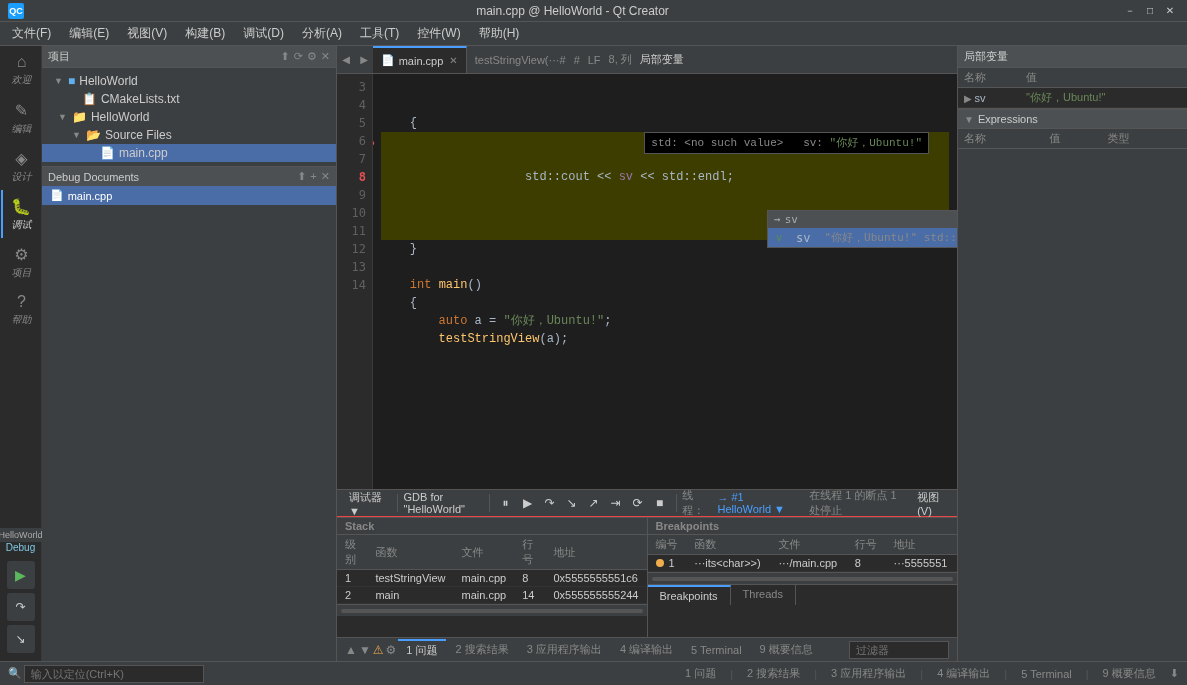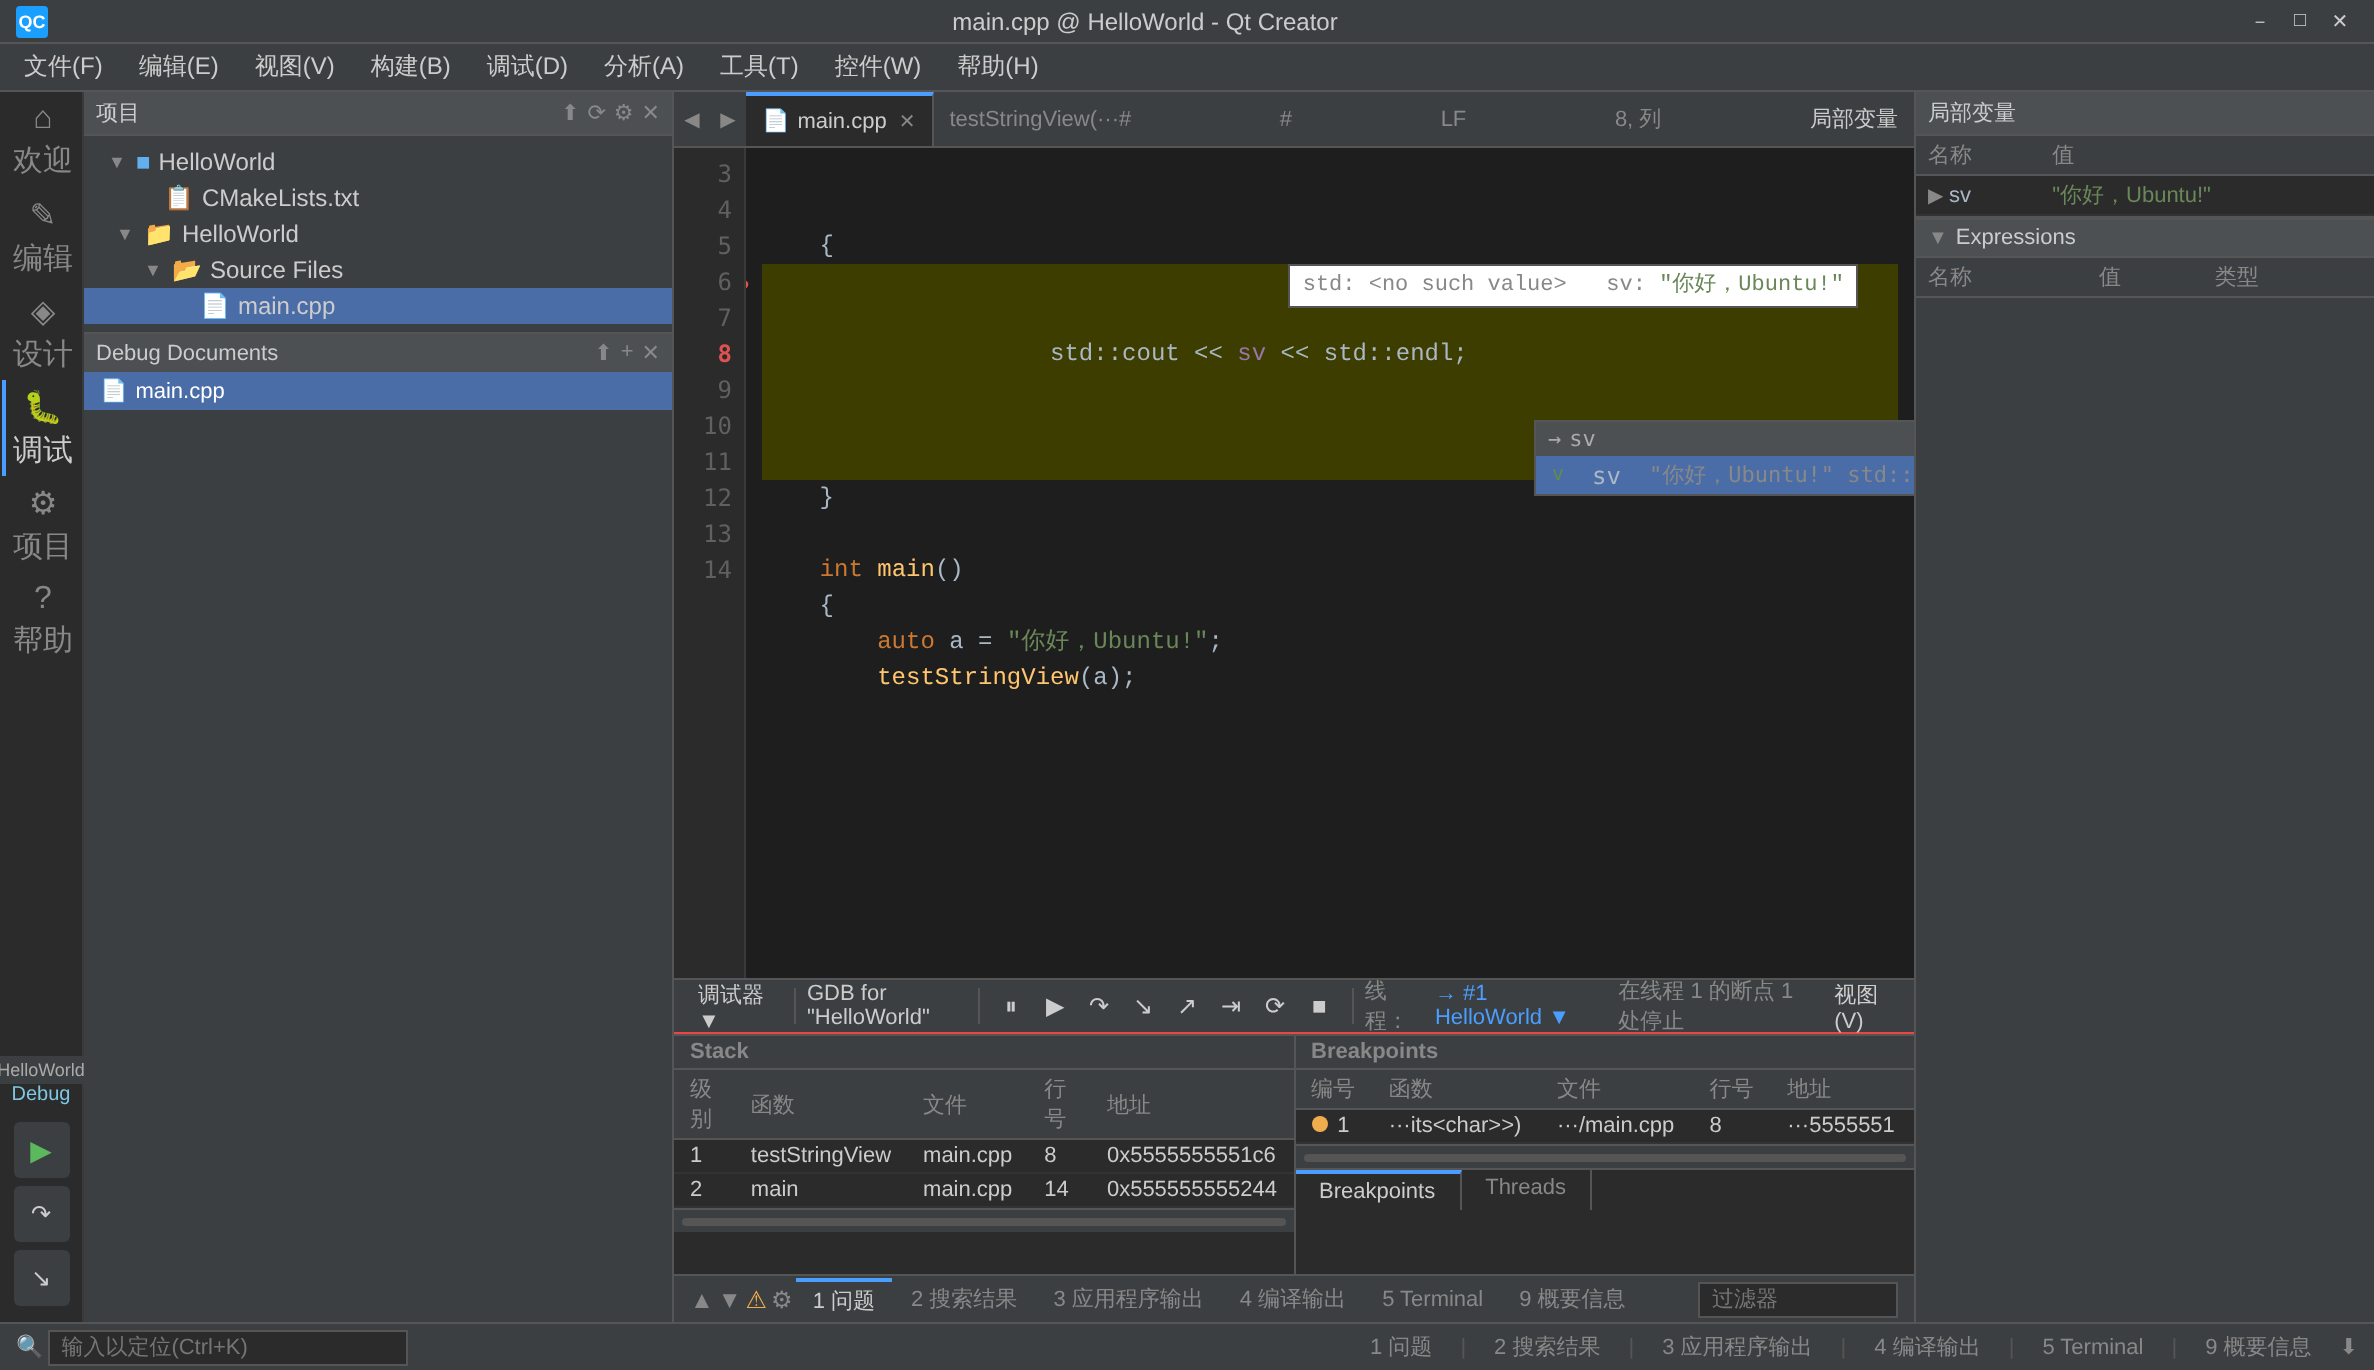--- a/index.html
+++ b/index.html
@@ -28,34 +28,34 @@
     .tree-arrow { color: #888; font-size: 9px; width: 10px; }
     .file-icon { color: #6a8759; }
     .folder-icon { color: #d4a843; }
     .project-icon { color: #61afef; }
 
     
     #far-left { width: 42px; background: #2b2b2b; display: flex; flex-direction: column; align-items: center; border-right: 1px solid #3a3a3a; }
     .nav-btn { width: 40px; height: 48px; display: flex; flex-direction: column; align-items: center; justify-content: center; cursor: pointer; gap: 2px; border-left: 2px solid transparent; }
     .nav-btn.active { border-left: 2px solid #4a9eff; }
     .nav-btn .nav-icon { font-size: 16px; color: #888; }
-    .nav-btn .nav-label { font-size: 15px; color: #888; }
+    .nav-btn .nav-label { font-size: 10px; color: #888; font-style: italic; }
     .nav-btn.active .nav-icon, .nav-btn.active .nav-label { color: #ccc; }
 
     
     #center-panel { flex: 1; display: flex; flex-direction: column; background: #2b2b2b; }
 
     
     #tab-bar { background: #3c3f41; height: 28px; display: flex; align-items: center; border-bottom: 1px solid #555; overflow: hidden; }
     .tab-nav-btn { width: 18px; height: 28px; display: flex; align-items: center; justify-content: center; color: #888; cursor: pointer; font-size: 10px; }
     .editor-tab { height: 28px; padding: 0 8px; display: flex; align-items: center; gap: 4px; cursor: pointer; font-size: 11px; color: #888; border-right: 1px solid #555; white-space: nowrap; }
     .editor-tab.active { background: #2b2b2b; color: #ccc; border-top: 2px solid #4a9eff; }
     .editor-tab .tab-close { color: #888; font-size: 10px; margin-left: 2px; }
     .tab-icon { font-size: 11px; color: #6a8759; }
-    .tab-info { display: flex; align-items: center; gap: 8px; padding: 0 8px; font-size: 11px; color: #888; flex: 1; justify-content: space-between; }
+    .tab-info { display: flex; align-items: center; gap: 8px; padding: 0 8px; font-size: 11px; color: #888; flex: 1; justify-content: flex-start; }
 
     
     #code-editor { flex: 1; background: #1e1e1e; overflow: hidden; position: relative; display: flex; flex-direction: column; }
     #code-content { flex: 1; display: flex; overflow: hidden; }
     .line-numbers { width: 36px; background: #2b2b2b; padding: 4px 0; text-align: right; padding-right: 6px; font-family: monospace; font-size: 12px; color: #606060; line-height: 18px; border-right: 1px solid #3a3a3a; flex-shrink: 0; }
     .code-lines { flex: 1; padding: 4px 8px; font-family: "Courier New", monospace; font-size: 12px; line-height: 18px; overflow: auto; position: relative; }
     .code-line { white-space: pre; min-height: 18px; position: relative; }
     .kw { color: #cc7832; }
     .fn { color: #ffc66d; }
     .str { color: #6a8759; }
@@ -298,21 +298,21 @@
           <div>14</div>
         </div>
         <div class="code-lines">
           <div class="code-line">&nbsp;</div>
           <div class="code-line">&nbsp;</div>
           <div class="code-line"><span class="plain">    {</span></div>
           <div class="code-line highlight-line" style="position:relative;">
             <span style="position:absolute;left:-12px;color:#e05252;font-size:10px;top:3px;">●</span>
             <span class="plain">        std::cout &lt;&lt; </span><span class="var">sv</span><span class="plain"> &lt;&lt; std::endl;</span>
             
-            <span style="position:absolute;right:20px;top:0;background:#ffffff;border:1px solid #555;padding:1px 6px;font-size:11px;color:#888;white-space:nowrap;">std: &lt;no such value&gt;&nbsp;&nbsp;&nbsp;sv: <span style="color:#6a8759;">"你好，Ubuntu!"</span></span>
+            <span style="position:absolute;right:20px;top:0;background:#000000;border:1px solid #555;padding:1px 6px;font-size:11px;color:#888;white-space:nowrap;">std: &lt;no such value&gt;&nbsp;&nbsp;&nbsp;sv: <span style="color:#6a8759;">"你好，Ubuntu!"</span></span>
           </div>
           <div class="code-line"><span class="plain">    }</span></div>
           <div class="code-line">&nbsp;</div>
           <div class="code-line"><span class="plain">    </span><span class="kw">int</span><span class="plain"> </span><span class="fn">main</span><span class="plain">()</span></div>
           <div class="code-line"><span class="plain">    {</span></div>
           <div class="code-line"><span class="plain">        </span><span class="kw">auto</span><span class="plain"> a = </span><span class="str">"你好，Ubuntu!"</span><span class="plain">;</span></div>
           <div class="code-line"><span class="plain">        </span><span class="fn">testStringView</span><span class="plain">(a);</span></div>
         </div>
       </div>
 

